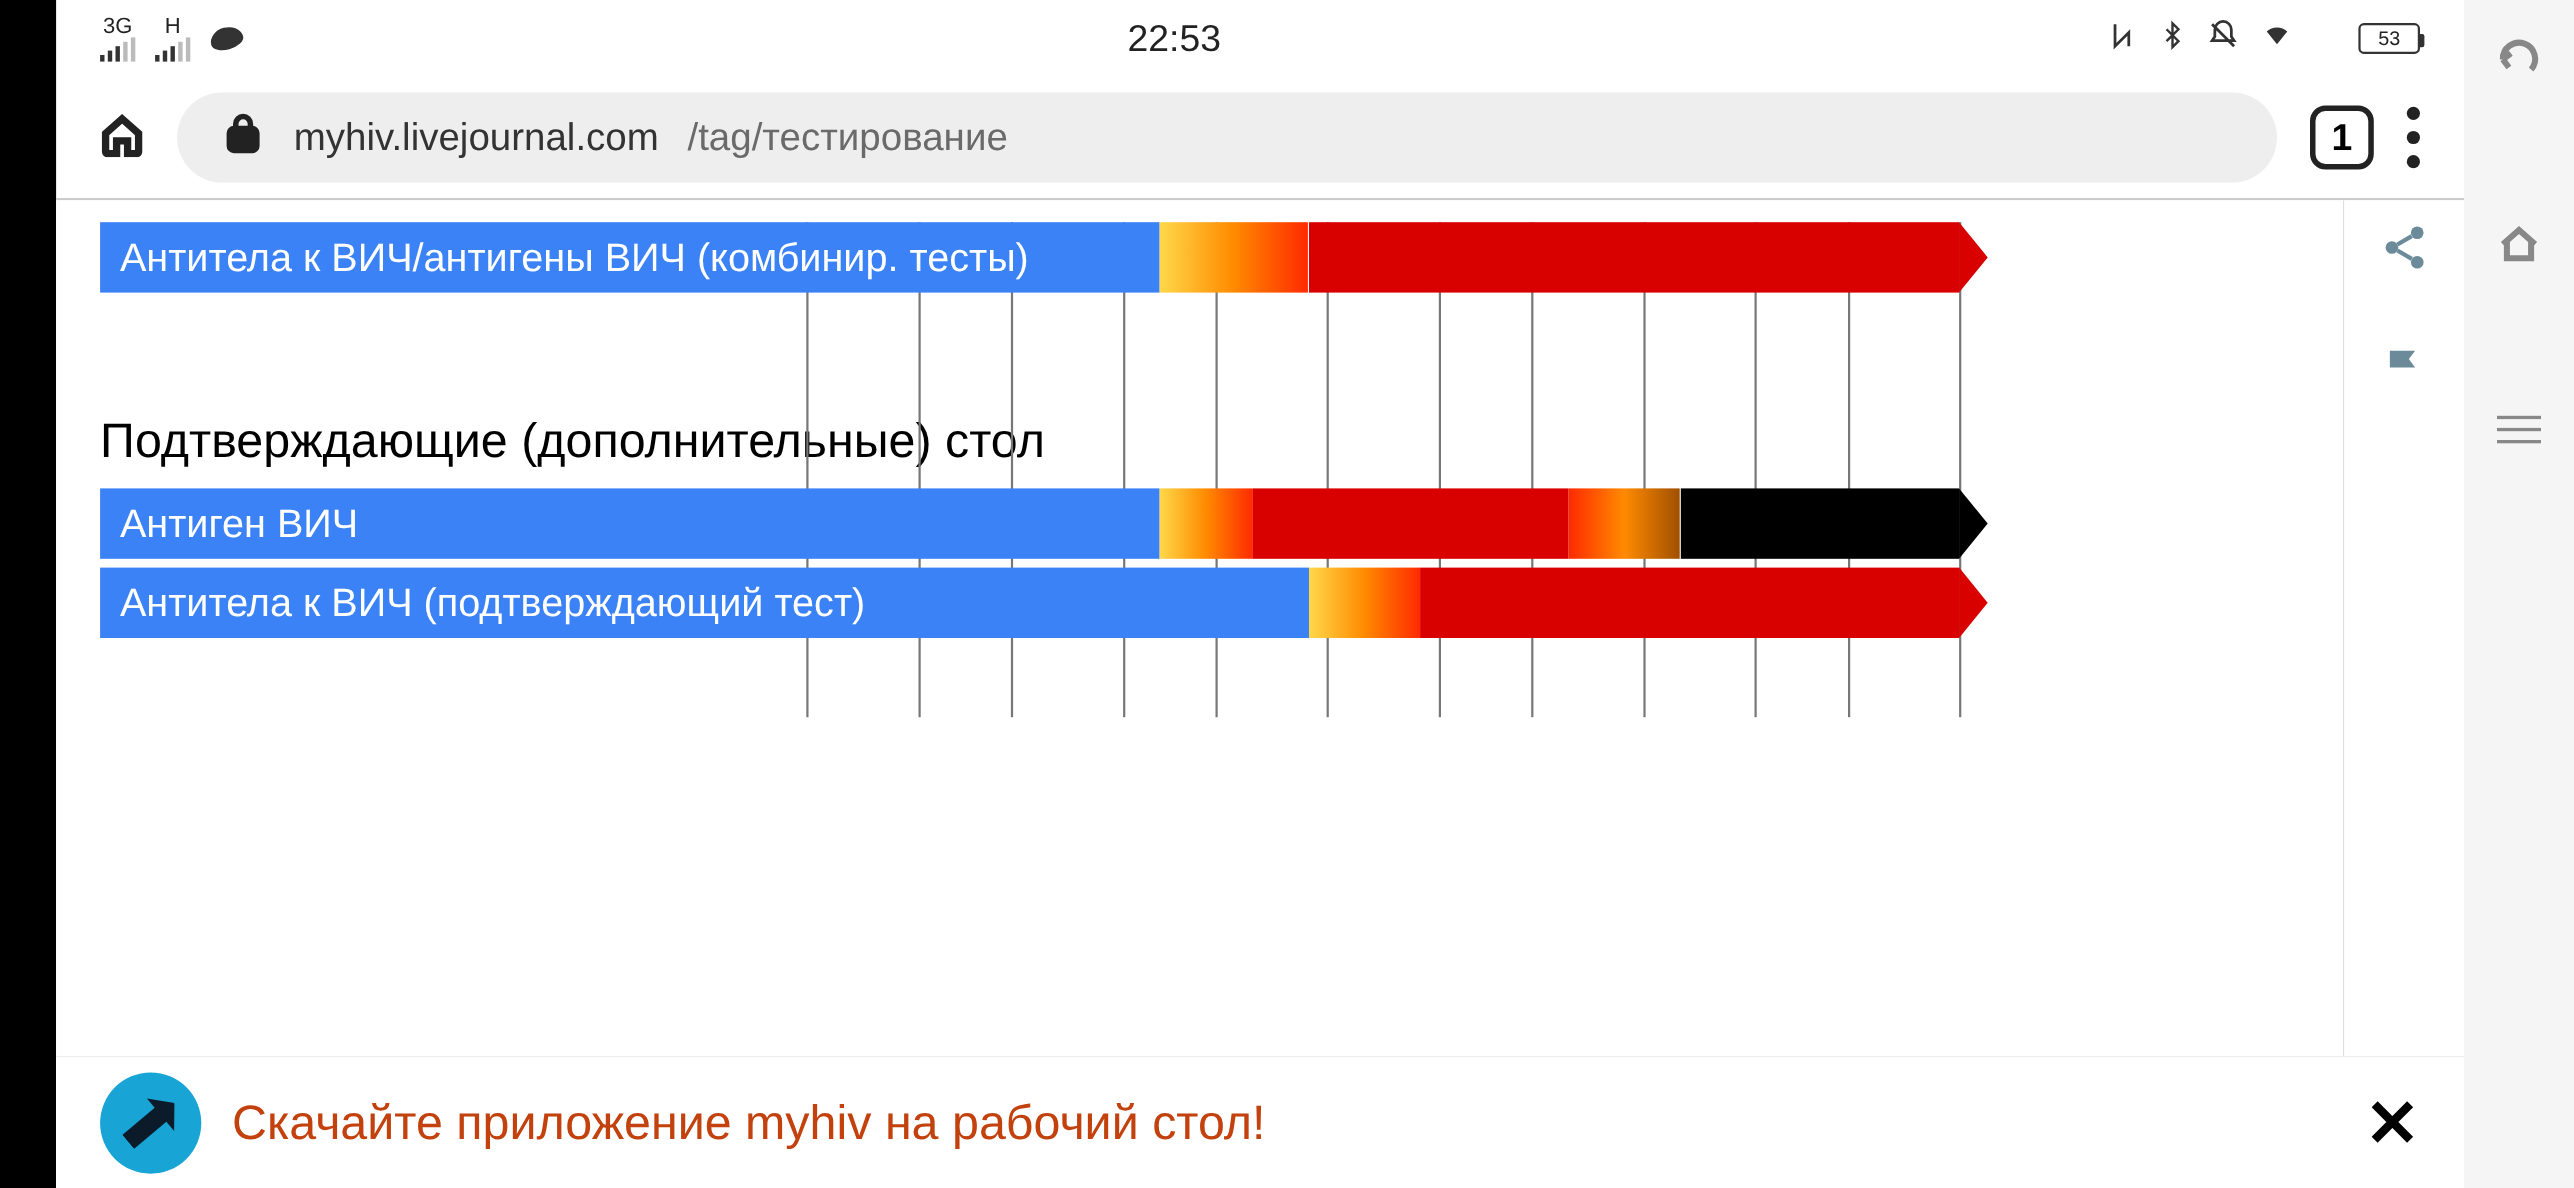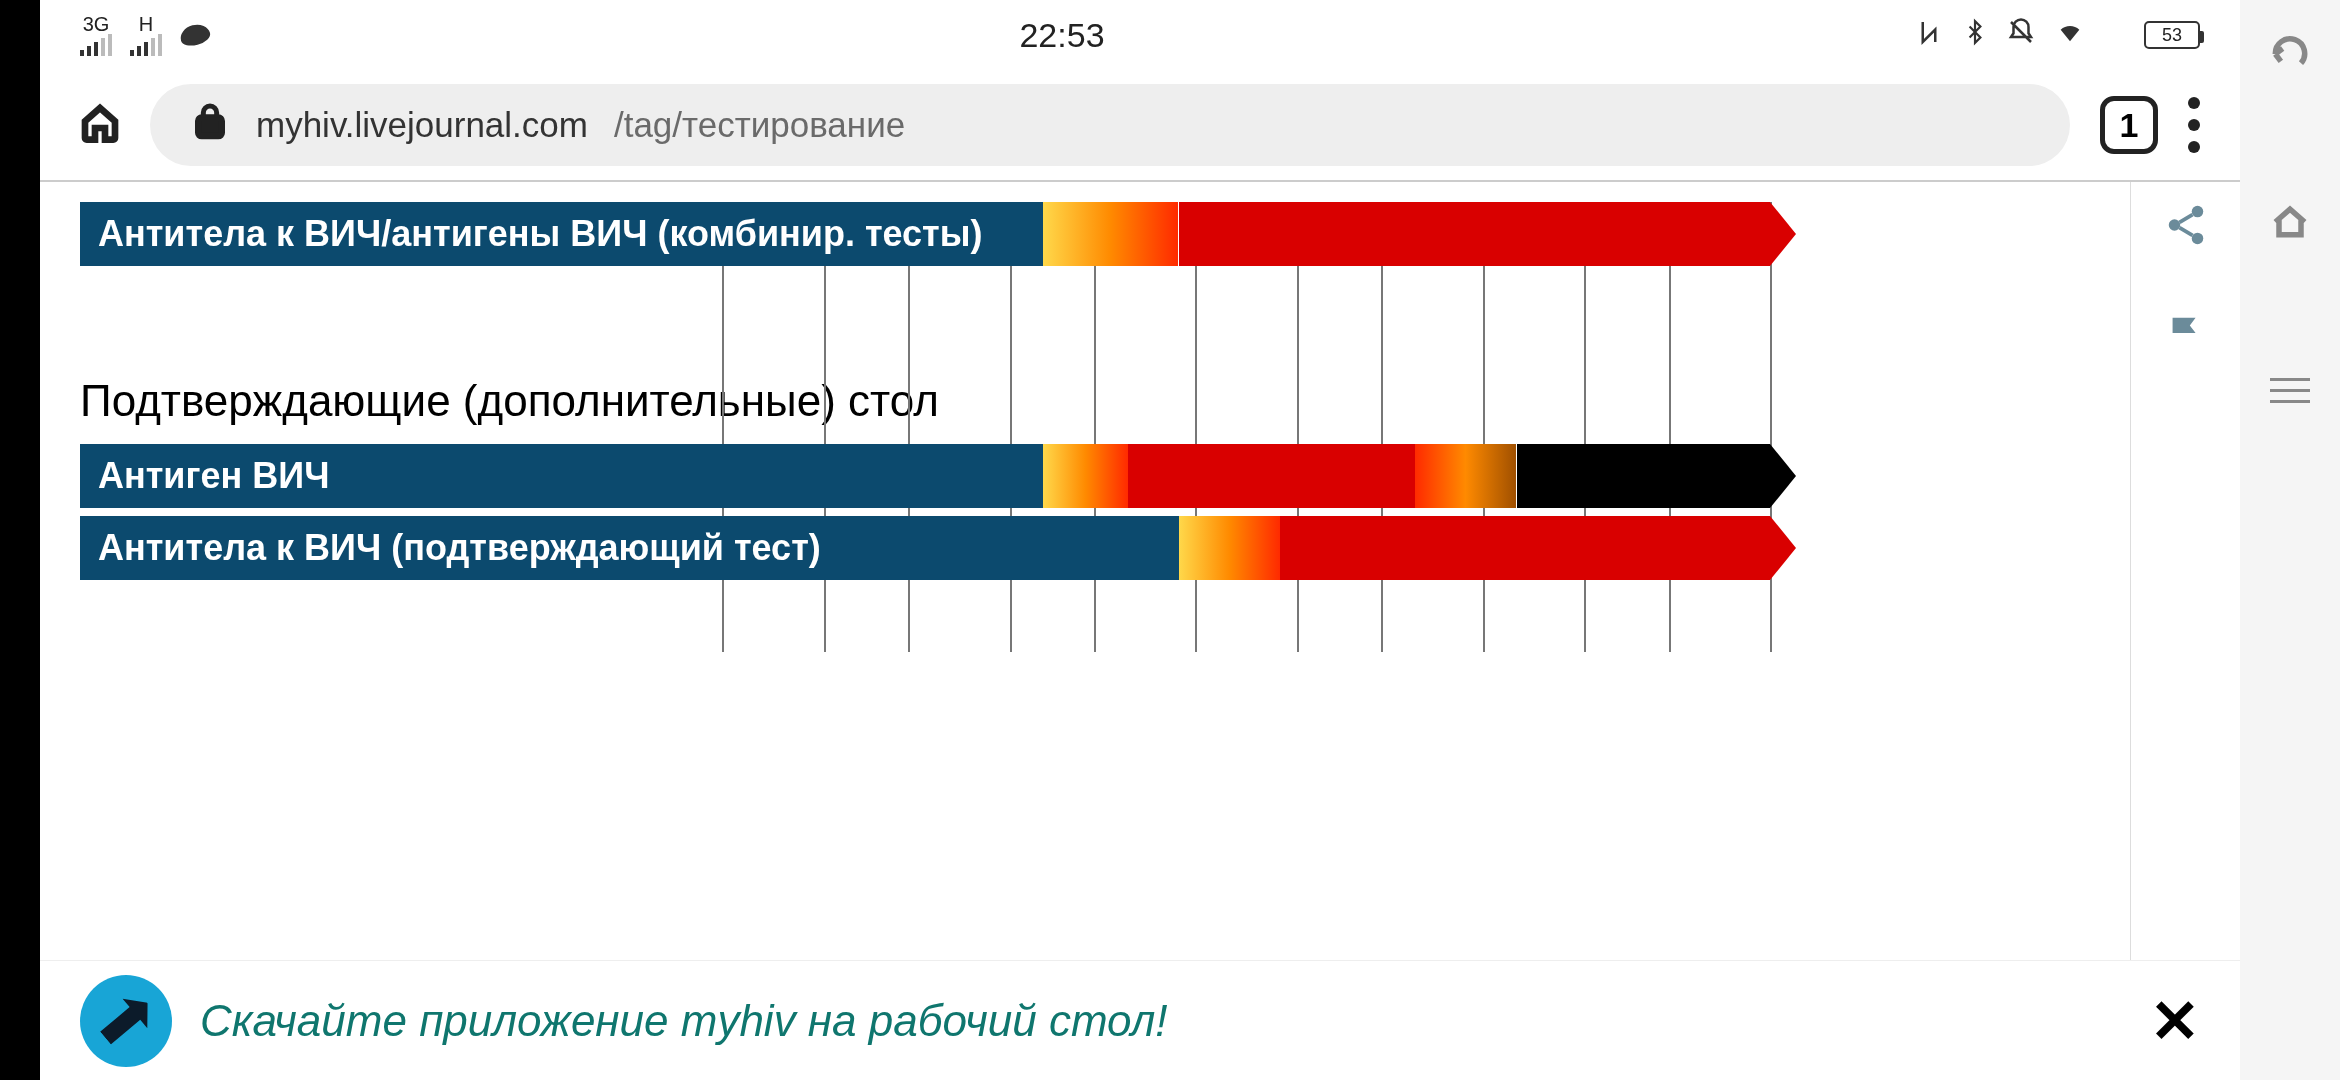--- a/index.html
+++ b/index.html
@@ -1,17 +1,17 @@
 <!DOCTYPE html>
 <html><head>
 <meta charset="utf-8">
 <style>
   * { margin:0; padding:0; box-sizing:border-box; }
   html,body { width:2340px; height:1080px; font-family:Arial,Helvetica,sans-serif; background:#fff; }
-  .root { width:2340px; height:1080px; display:flex; background:#000; }
+  .root { width:2340px; height:1080px; display:flex; background:#000;padding-left:11px; }
   .left-pillar { width:40px; background:#000; flex:0 0 40px; }
   .screen { flex:1; background:#fff; display:flex; flex-direction:column; position:relative; }
   .right-nav { width:100px; flex:0 0 100px; background:#f5f5f5; display:flex; flex-direction:column; align-items:center; padding-top:30px; gap:120px; }
 
   
   .status { height:70px; display:flex; align-items:center; justify-content:space-between; padding:0 40px; color:#222; }
   .status .left, .status .right { display:flex; align-items:center; gap:18px; font-size:28px; }
   .clock { font-size:34px; }
   .signal { display:flex; flex-direction:column; align-items:center; font-size:20px; line-height:1; }
   .bars { display:flex; align-items:flex-end; gap:3px; height:22px; }
@@ -34,31 +34,31 @@
   .content { flex:1; position:relative; display:flex; overflow:hidden; border-top:2px solid #ccc; }
   .page { flex:1; background:#fff; padding:20px 0 0 40px; position:relative; }
   .lj-sidebar { width:110px; flex:0 0 110px; background:#fff; border-left:1px solid #ddd; display:flex; flex-direction:column; align-items:center; padding-top:20px; gap:60px; color:#6b8b9a; }
 
   .chart { position:relative; width:1690px; }
   .grid { position:absolute; left:0; right:0; bottom:0; top:0; }
   .grid i { position:absolute; top:0; bottom:0; width:2px; background:#777; }
 
   .row { position:relative; height:64px; margin-bottom:16px; }
   .row.tight { margin-bottom:8px; }
-  .row .lbl { position:absolute; left:0; top:0; bottom:0; background:#0c4a6e; color:#fff; font-size:36px; display:flex; align-items:center; padding:0 18px; font-weight:700; white-space:nowrap; }
+  .row .lbl { position:absolute; left:0; top:0; bottom:0; background:#3b82f6; color:#fff; font-size:36px; display:flex; align-items:center; padding:0 18px; font-weight:400; white-space:nowrap; }
   .row .bar { position:absolute; top:0; bottom:0; }
   .row .arrow { position:absolute; top:0; width:0; height:0; border-top:32px solid transparent; border-bottom:32px solid transparent; }
 
   .section-title { font-size:44px; color:#000; margin:110px 0 18px 0; }
 
   
   .banner { position:absolute; left:0; right:0; bottom:0; height:120px; background:#fff; display:flex; align-items:center; gap:28px; padding:0 40px; border-top:1px solid #eee; }
   .lj-icon { width:92px; height:92px; background:#18a5d6; border-radius:50%; display:flex; align-items:center; justify-content:center; transform:rotate(0deg); }
   .pencil { width:55px; height:55px; background:#0c1b2a; transform:rotate(-40deg); clip-path:polygon(0 35%,70% 35%,70% 15%,100% 50%,70% 85%,70% 65%,0 65%); }
-  .banner-text { color:#0f766e; font-size:44px;font-style:italic; }
+  .banner-text { color:#c2410c; font-size:44px; }
   .banner-close { margin-left:auto; font-size:60px; font-weight:900; cursor:pointer; }
 
   
   .nav-ico { width:48px; height:48px; display:flex; align-items:center; justify-content:center; color:#888; }
   .nav-ico svg { width:44px; height:44px; stroke:#888; fill:none; stroke-width:3; }
   .ham { display:flex; flex-direction:column; gap:8px; }
   .ham i { width:40px; height:3px; background:#888; }
 
   .home-ico svg, .lock-ico svg { width:40px; height:40px; stroke:#222; fill:none; stroke-width:4; }
   .lock-ico svg { fill:#222; }

